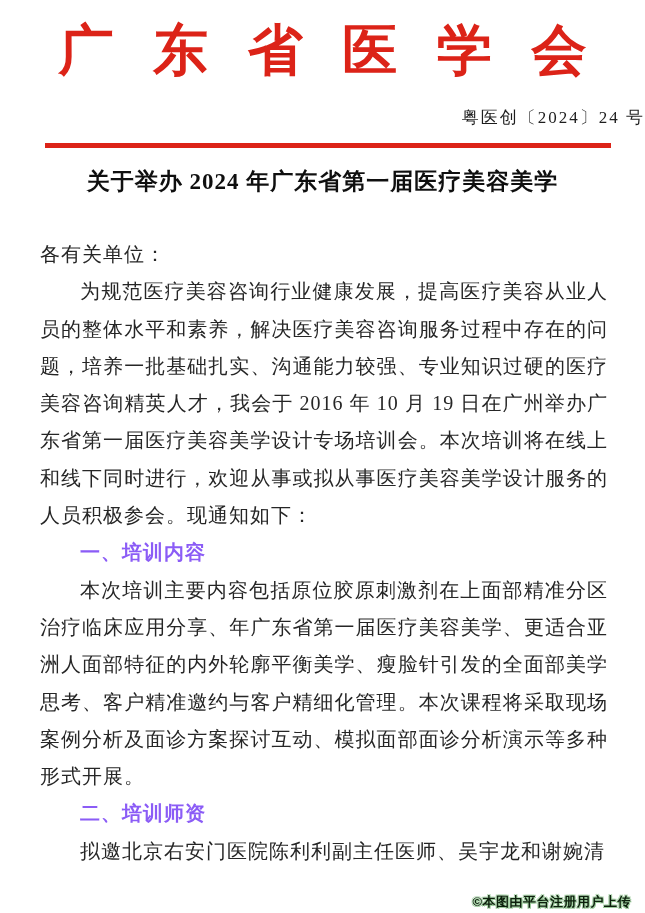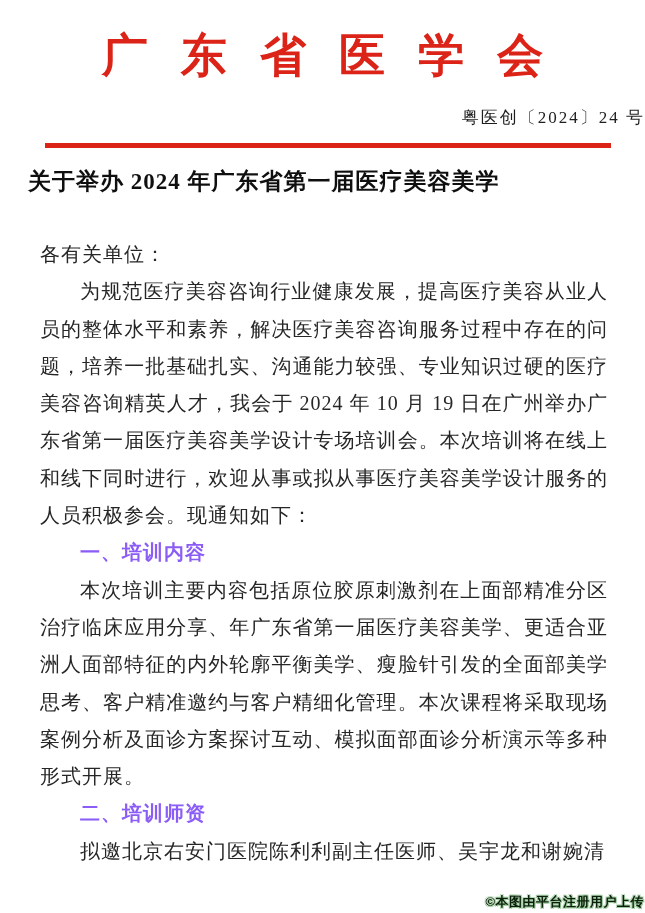--- a/index.html
+++ b/index.html
@@ -13,23 +13,23 @@
     height: 913px;
     margin: 0 auto;
     background: #ffffff;
     overflow: hidden;
     font-family: "Liberation Serif", "DejaVu Serif", serif;
     color: #262626;
   }
   .org-title {
     margin-top: 24px;
     text-align: center;
-    font-family: Liberation Sans, sans-serif;
+    font-family: Liberation Mono, monospace;
     font-weight: bold;
-    font-size: 46px;
+    font-size: 55px;
     line-height: 62px;
     letter-spacing: 0.72em;
     text-indent: 0.72em;
     color: #DC2318;
     white-space: nowrap;
   }
   .doc-number {
     margin-top: 20px;
     text-align: right;
     font-size: 17px;
@@ -37,28 +37,27 @@
     letter-spacing: 2px;
     color: #1d1d1d;
   }
   .red-line {
     height: 5px;
     background: #DC2318;
     margin: 13px 34px 0 45px;
   }
   .doc-title {
     margin-top: 17px;
-    text-align: left;
+    text-align: center;
     font-family: "Liberation Serif", "DejaVu Serif", serif;
     font-weight: bold;
     font-size: 23px;
     line-height: 34px;
     letter-spacing: 1px;
     color: #0f0f0f;
-    margin-left: 28px;
   }
   .content {
     margin: 37px 37px 0 40px;
     font-size: 20px;
     line-height: 37.3px;
     text-align: justify;
     letter-spacing: 1px;
     color: #262626;
   }
   .content p {
@@ -72,21 +71,21 @@
     text-indent: 2em;
   }
   .section-heading {
     text-indent: 2em;
     font-family: "Liberation Sans", "DejaVu Sans", sans-serif;
     font-weight: bold;
     color: #8b5cf6;
   }
   .watermark {
     position: absolute;
-    right: 1px;
+    right: 14px;
     bottom: 3px;
     font-family: "Liberation Sans", "DejaVu Sans", sans-serif;
     font-weight: bold;
     font-size: 13px;
     line-height: 16px;
     letter-spacing: 0.5px;
     color: #0c1f0c;
     text-shadow:
       1px 1px 0 #9ccb9c,
       -1px -1px 0 #b9dcb9,
@@ -106,21 +105,21 @@
 
   <div class="red-line"></div>
 
   <div class="doc-title">
     <div>关于举办 2024 年广东省第一届医疗美容美学</div>
   </div>
 
   <div class="content">
     <p class="salutation">各有关单位：</p>
 
-    <p class="para">为规范医疗美容咨询行业健康发展，提高医疗美容从业人员的整体水平和素养，解决医疗美容咨询服务过程中存在的问题，培养一批基础扎实、沟通能力较强、专业知识过硬的医疗美容咨询精英人才，我会于 2024 年 10 月 19 日在广州举办广东省第一届医疗美容美学设计专场培训会。本次培训将在线上和线下同时进行，欢迎从事或拟从事医疗美容美学设计服务的人员积极参会。现通知如下：</p>
+    <p class="para">为规范医疗美容咨询行业健康发展，提高医疗美容从业人员的整体水平和素养，解决医疗美容咨询服务过程中存在的问题，培养一批基础扎实、沟通能力较强、专业知识过硬的医疗美容咨询精英人才，我会于 2016 年 10 月 19 日在广州举办广东省第一届医疗美容美学设计专场培训会。本次培训将在线上和线下同时进行，欢迎从事或拟从事医疗美容美学设计服务的人员积极参会。现通知如下：</p>
 
     <p class="section-heading">一、培训内容</p>
 
     <p class="para">本次培训主要内容包括原位胶原刺激剂在上面部精准分区治疗临床应用分享、年广东省第一届医疗美容美学、更适合亚洲人面部特征的内外轮廓平衡美学、瘦脸针引发的全面部美学思考、客户精准邀约与客户精细化管理。本次课程将采取现场案例分析及面诊方案探讨互动、模拟面部面诊分析演示等多种形式开展。</p>
 
     <p class="section-heading">二、培训师资</p>
 
     <p class="para">拟邀北京右安门医院陈利利副主任医师、吴宇龙和谢婉清</p>
   </div>
 

